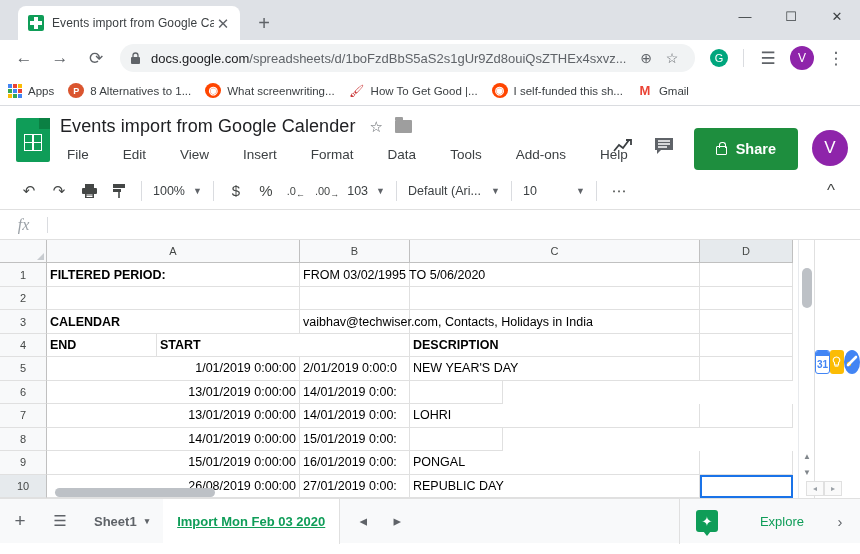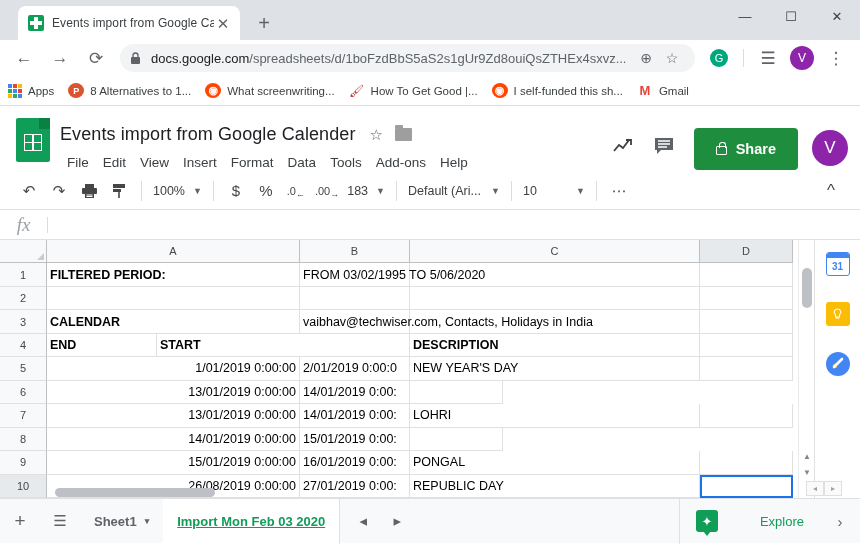--- a/index.html
+++ b/index.html
@@ -127,38 +127,38 @@
   }
   .sheets-logo .tbl::before {
     content: ""; position: absolute; left: 0; top: 6.5px;
     width: 100%; height: 1.5px; background: #fff;
   }
   .sheets-logo .tbl::after {
     content: ""; position: absolute; left: 7px; top: 0;
     width: 1.5px; height: 100%; background: #fff;
   }
   .title-block { flex: 1; padding-top: 2px; min-width: 0; }
-  .doc-title-row { display: flex; align-items: center; margin-top: 8px; }
+  .doc-title-row { display: flex; align-items: center; }
   .doc-title {
     font-size: 18px; color: #202124; white-space: nowrap;
     letter-spacing: .1px;
   }
   .title-ico {
     margin-left: 14px; color: #5f6368; font-size: 15px;
     display: flex; align-items: center;
   }
   .folder-ico {
     width: 17px; height: 13px; background: #9e9e9e; margin-left: 12px;
     border-radius: 1px; position: relative;
   }
   .folder-ico::before {
     content: ""; position: absolute; left: 0; top: -3px;
     width: 8px; height: 3px; background: #9e9e9e; border-radius: 1px 1px 0 0;
   }
-  .menubar { display: flex; margin-top: 7px; }
+  .menubar { display: flex; margin-top: 7px; gap: 20px; }
   .menu-item {
     font-size: 13.5px; color: #3c4043; padding: 3px 7px; border-radius: 3px;
     white-space: nowrap;
   }
   .header-right { display: flex; align-items: flex-start; padding-top: 14px; }
   .hdr-ico {
     width: 36px; height: 36px; display: flex; align-items: center;
     justify-content: center; color: #5f6368; margin-right: 4px;
   }
   .share-btn {
@@ -195,21 +195,21 @@
     padding: 0 4px; height: 26px;
   }
   .caret { margin-left: 8px; font-size: 9px; color: #5f6368; }
   .tb-spacer { flex: 1; }
 
   .formulabar {
     height: 30px; display: flex; align-items: center; background: #fff;
     border-bottom: 1px solid #e0e0e0;
   }
   .fx {
-    width: 47px; text-align: center; font-style: italic; font-size: 19px;
+    width: 47px; text-align: center; font-style: italic; font-size: 16px;
     color: #9aa0a6; font-family: "Liberation Serif", serif;
   }
   .fx-divider { width: 1px; height: 16px; background: #dadce0; }
   .fx-input { flex: 1; padding-left: 9px; font-size: 12px; color: #202124; }
 
   
   .grid-wrap {
     position: relative; height: 258px; display: flex; background: #fff;
     overflow: hidden;
   }
@@ -275,21 +275,21 @@
     color: #9aa0a6; font-size: 8px; background: #fafafa;
   }
   .hthumb-bar {
     position: absolute; left: 55px; bottom: 1px; width: 160px; height: 9px;
     background: #bdc1c6; border-radius: 5px;
   }
 
   
   .rail {
     width: 46px; flex: 0 0 46px; background: #fff;
-    border-left: 1px solid #e0e0e0; display: flex; flex-direction: column;
+    border-left: 1px solid #e0e0e0; display: flex; flex-direction: row;
     align-items: center; padding-top: 12px;
   }
   .rail-ico {
     width: 24px; height: 24px; margin-bottom: 26px; border-radius: 3px;
     display: flex; align-items: center; justify-content: center;
     font-size: 11px; color: #fff; position: relative;
   }
   .cal-ico { background: #fff; border: 1.5px solid #4285f4; color: #4285f4;
     font-weight: bold; font-size: 10px; overflow: hidden; }
   .cal-ico::before {
@@ -492,21 +492,21 @@
   <div class="tb-ico">%</div>
   <div class="tb-ico">
     <span style="font-size:11px">.0</span>
       <span style="font-size:9px;margin-top:6px">←</span>
   </div>
   <div class="tb-ico">
     <span style="font-size:11px">.00</span>
       <span style="font-size:9px;margin-top:6px">→</span>
   </div>
   <div class="tb-drop">
-    <span>183</span>
+    <span>103</span>
     <span class="caret">▼</span>
   </div>
   <div class="tb-sep"></div>
   <div class="tb-drop" style="width:100px">
     <span>Default (Ari...</span>
     <span class="caret" style="margin-left:auto">▼</span>
   </div>
   <div class="tb-sep"></div>
   <div class="tb-drop" style="width:70px">
     <span>10</span>

